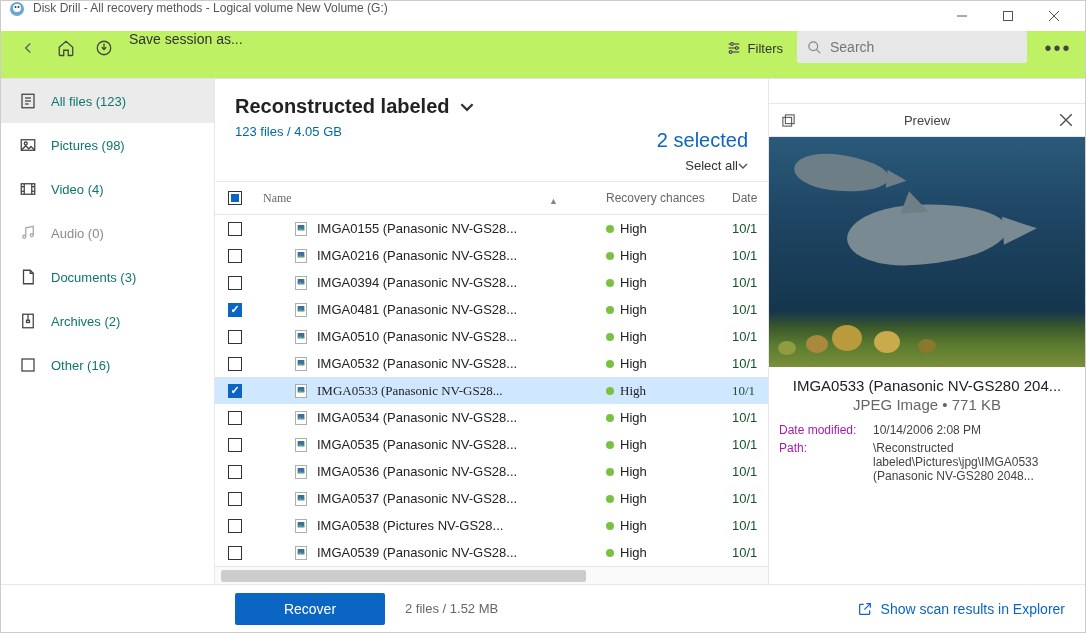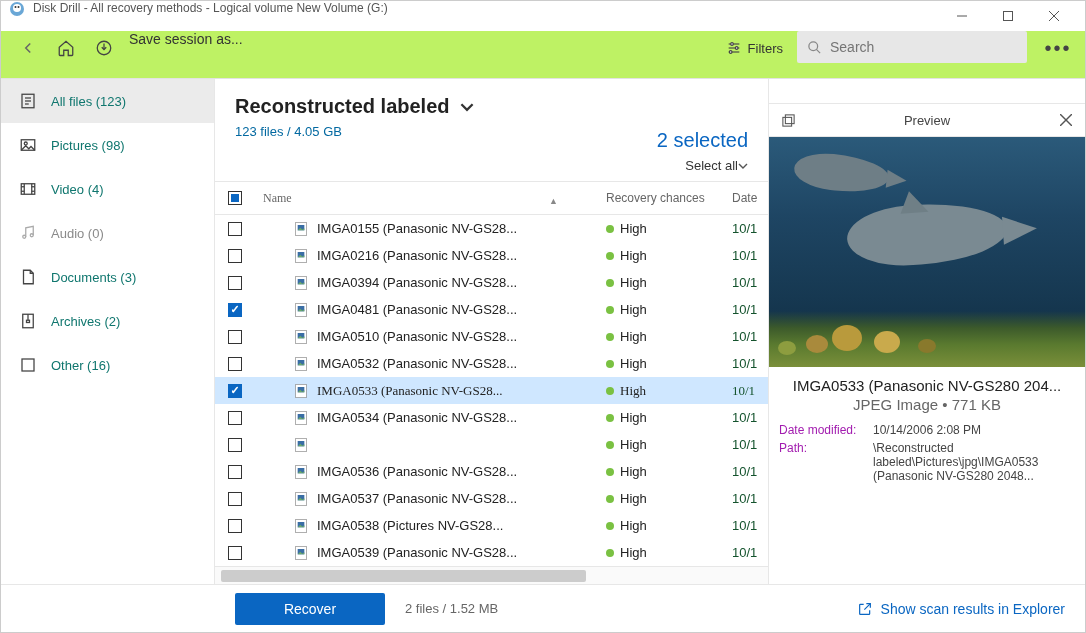--- a/index.html
+++ b/index.html
@@ -460,20 +460,21 @@
                 <div class="chkbox"></div>
               </div>
               <div class="row-name">
                 <span class="file-icon">
                   <svg width="16" height="16" viewBox="0 0 24 24">
                     <rect x="4" y="2" width="16" height="20" fill="#fff" stroke="#888"></rect>
                     <rect x="7" y="6" width="10" height="8" fill="#3a6ea5"></rect>
                     <polygon points="7,14 11,10 14,13 17,11 17,14" fill="#6aa86a"></polygon>
                   </svg>
                 </span>
+                <span class="fname">IMGA0535 (Panasonic NV-GS28...</span>
               </div>
               <div class="row-rec">
                 <span class="dot"></span>
                 <span>High</span>
               </div>
               <div class="row-date">10/1</div>
             </div>
             <div class="row">
               <div class="row-chk">
                 <div class="chkbox"></div>

